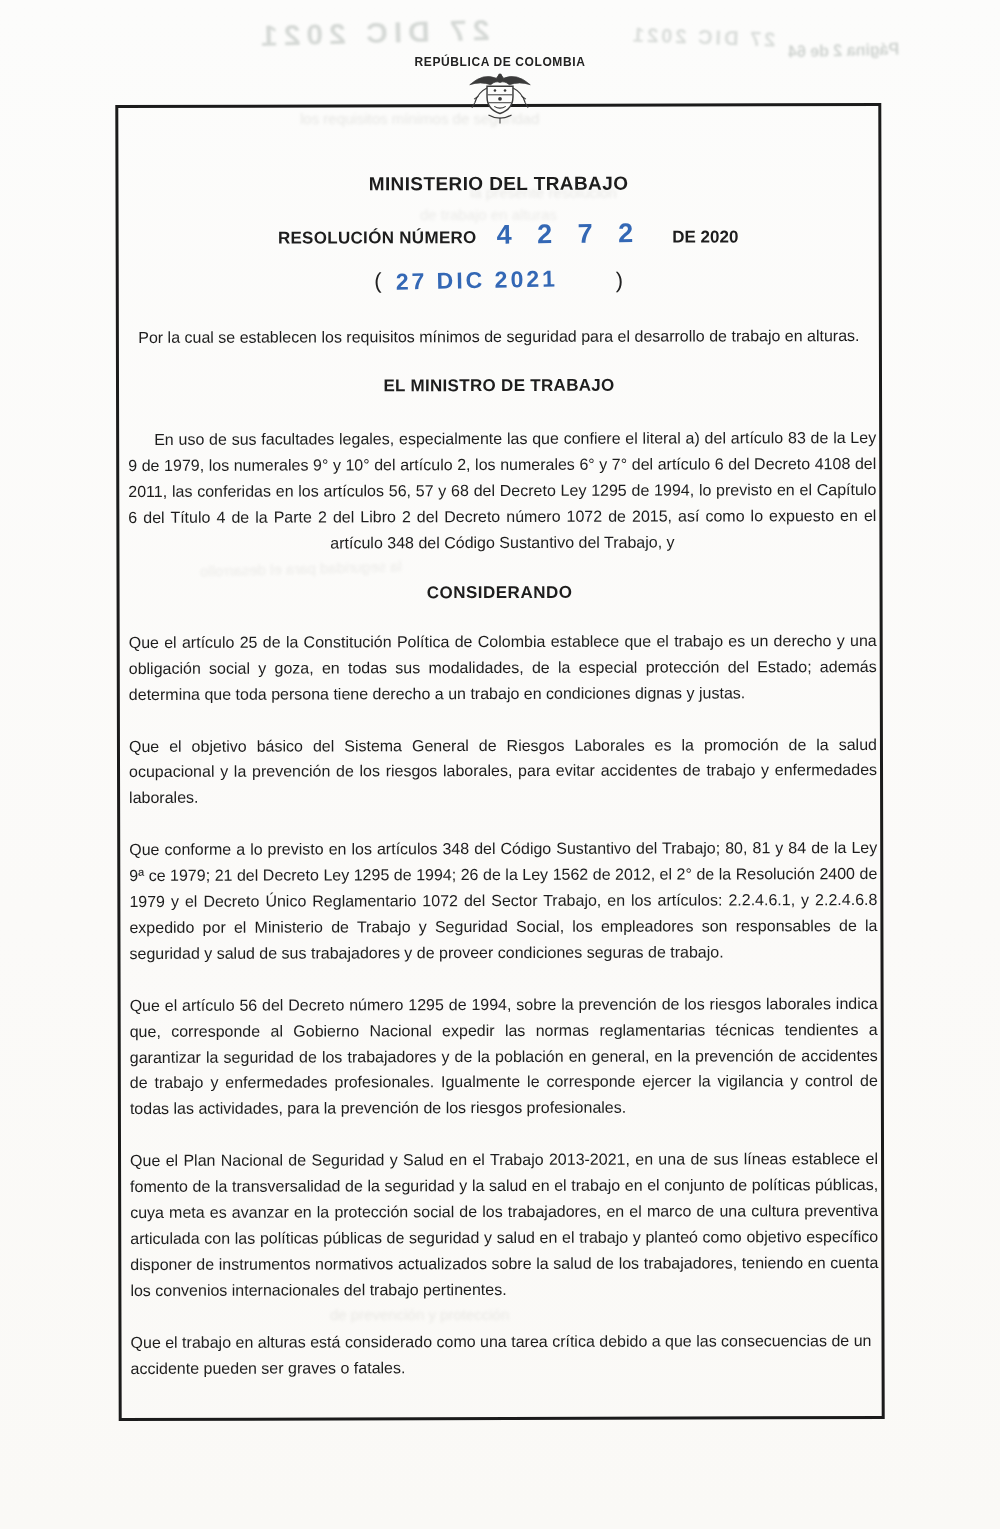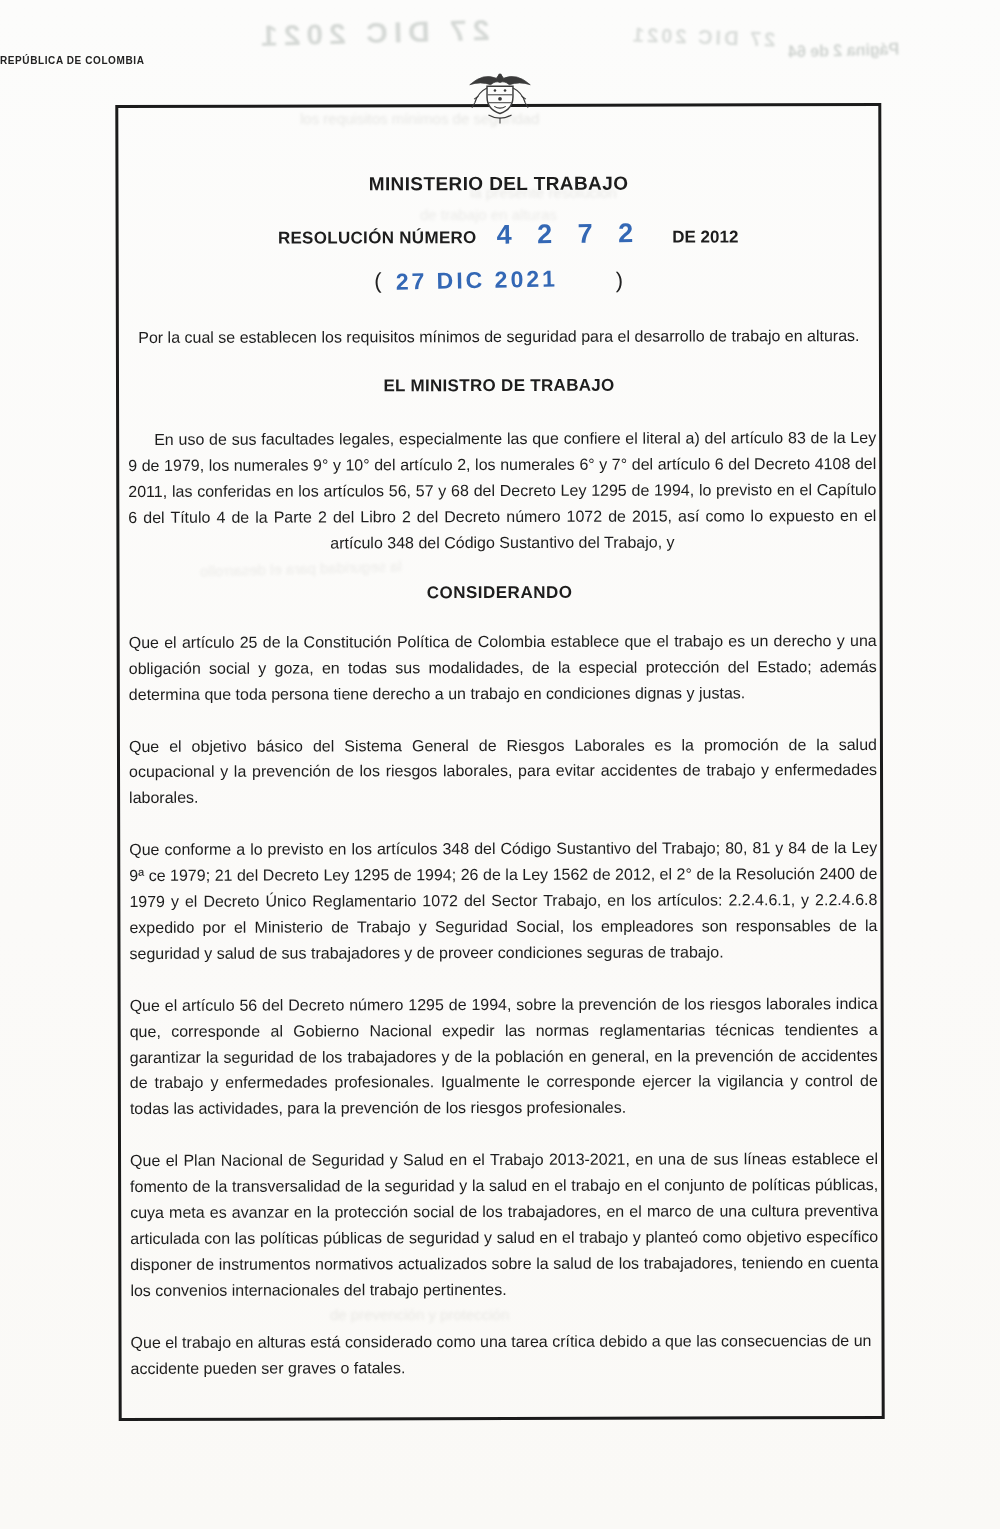--- a/index.html
+++ b/index.html
@@ -28,21 +28,21 @@
   .g-frag{color:#9a9a92;font-weight:normal;filter:blur(1.4px);}
   .g-frag1{top:110px;left:300px;font-size:15px;opacity:.22;}
   .g-frag2{top:184px;left:470px;font-size:15px;opacity:.20;}
   .g-frag3{top:206px;left:420px;font-size:15px;opacity:.17;}
   .g-frag4{top:1306px;left:330px;font-size:15px;opacity:.18;}
   .g-frag5{top:560px;left:200px;font-size:15px;opacity:.16;}
 
   
   .country{
     position:absolute;top:55px;left:0;width:100%;
-    font-size:10px;font-weight:bold;
+    text-align:center;font-size:12px;font-weight:bold;
     letter-spacing:.6px;color:#222;z-index:3;
   }
   .crest{
     position:absolute;top:68px;left:50%;transform:translateX(-50%);
     width:72px;height:68px;z-index:3;
   }
 
   
   .frame{
     position:absolute;left:117px;top:104px;
@@ -140,21 +140,21 @@
   </svg>
 
   <div class="frame">
     <div class="content">
 
       <div class="ministry">MINISTERIO DEL TRABAJO</div>
 
       <div class="res-row">
         <span class="res-label">RESOLUCIÓN NÚMERO</span>
         <span class="res-number blue">4 2 7 2</span>
-        <span class="res-year">DE 2012</span>
+        <span class="res-year">DE 2020</span>
       </div>
 
       <div class="date-row">
         <span class="paren">(</span>
         <span class="date-stamp blue">27 DIC 2021</span>
         <span class="paren">)</span>
       </div>
 
       <p class="subject">Por la cual se establecen los requisitos mínimos de seguridad para el desarrollo de trabajo en alturas.</p>
 

